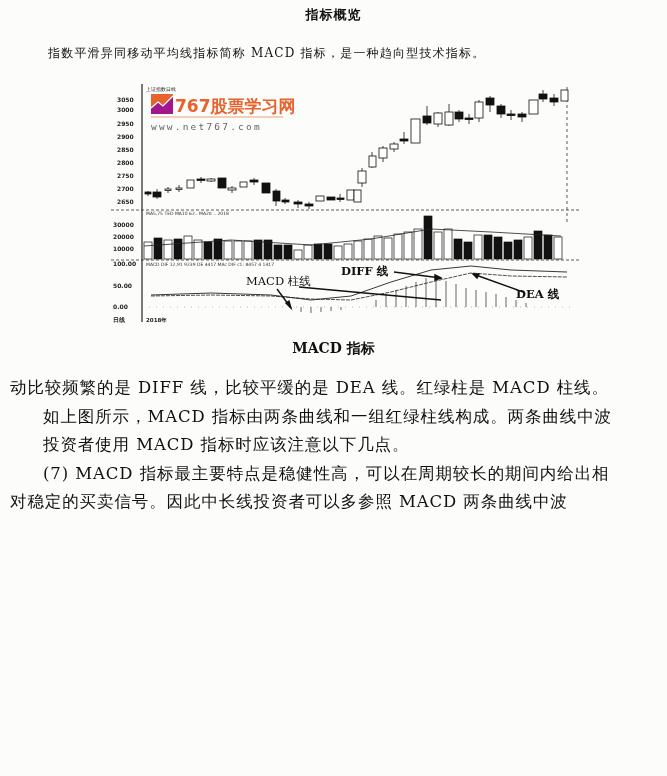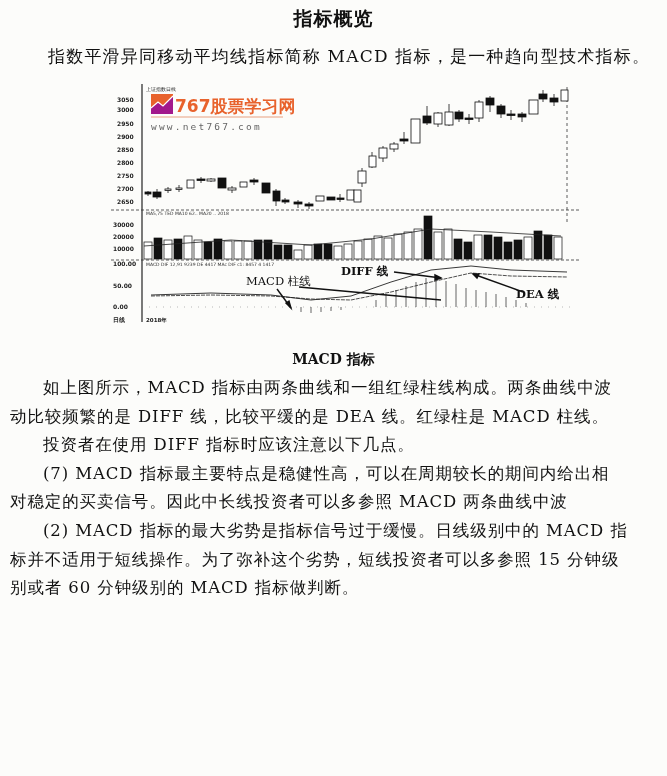--- a/index.html
+++ b/index.html
@@ -1,32 +1,32 @@
 <!DOCTYPE html>
 <html><head>
 <meta charset="utf-8">
 <style>
   * { box-sizing: border-box; margin: 0; padding: 0; }
   html, body { width: 667px; height: 776px; background: #fcfcfa; overflow: hidden; }
   body { font-family: "DejaVu Serif", "Liberation Serif", serif; color: #111; position: relative; }
   .title {
     position: absolute; top: 6px; left: 0; width: 667px; text-align: center;
-    font-family: "DejaVu Sans", sans-serif; font-weight: bold; font-size: 19px; letter-spacing: 1px;
+    font-family: "DejaVu Sans", sans-serif; font-weight: bold; font-size: 13px; letter-spacing: 1px;
   }
   .intro {
     position: absolute; top: 45px; left: 48px; width: 620px;
-    font-size: 17px; letter-spacing: 1.2px; white-space: nowrap;
+    font-size: 12px; letter-spacing: 1.2px; white-space: nowrap;
   }
   .chart {
     position: absolute; top: 82px; left: 111px; width: 470px; height: 248px;
   }
   .chart svg { width: 100%; height: 100%; display: block; }
   .caption {
     position: absolute; top: 340px; left: 0; width: 667px; text-align: center;
-    font-family: "DejaVu Serif", serif; font-weight: bold; font-size: 14px; margin-top: 11px;
+    font-family: "DejaVu Serif", serif; font-weight: bold; font-size: 14px;
   }
   .body-text {
     position: absolute; top: 374px; left: 10px; width: 650px;
     font-size: 16.5px; line-height: 28.6px; letter-spacing: 0.9px;
   }
   .body-text p { text-align: justify; }
   .body-text .line { display: block; white-space: nowrap; }
 </style>
 </head>
 <body>
@@ -242,28 +242,23 @@
     <text x="135" y="203" font-size="11.5" font-family="DejaVu Serif, serif" fill="#111">MACD 柱线</text>
     <text x="230" y="193" font-size="11.5" font-family="DejaVu Serif, serif" font-weight="bold" fill="#111">DIFF 线</text>
     <text x="405" y="216" font-size="11.5" font-family="DejaVu Serif, serif" font-weight="bold" fill="#111">DEA 线</text>
   </svg>
 </div>
 
 <div class="caption">MACD 指标</div>
 
 <div class="body-text">
   <p>
+    <span class="line">动比较频繁的是 DIFF 线，比较平缓的是 DEA 线。红绿柱是 MACD 柱线。</span>
     <span class="line" style="padding-left:33px">如上图所示，MACD 指标由两条曲线和一组红绿柱线构成。两条曲线中波</span>
-    <span class="line">动比较频繁的是 DIFF 线，比较平缓的是 DEA 线。红绿柱是 MACD 柱线。</span>
   </p>
   <p>
-    <span class="line" style="padding-left:33px">投资者在使用 DIFF 指标时应该注意以下几点。</span>
+    <span class="line" style="padding-left:33px">投资者使用 MACD 指标时应该注意以下几点。</span>
   </p>
   <p>
     <span class="line" style="padding-left:33px">(7) MACD 指标最主要特点是稳健性高，可以在周期较长的期间内给出相</span>
     <span class="line">对稳定的买卖信号。因此中长线投资者可以多参照 MACD 两条曲线中波</span>
   </p>
-  <p>
-    <span class="line" style="padding-left:33px">(2) MACD 指标的最大劣势是指标信号过于缓慢。日线级别中的 MACD 指</span>
-    <span class="line">标并不适用于短线操作。为了弥补这个劣势，短线投资者可以多参照 15 分钟级</span>
-    <span class="line">别或者 60 分钟级别的 MACD 指标做判断。</span>
-  </p>
 </div>
 
 </body></html>

